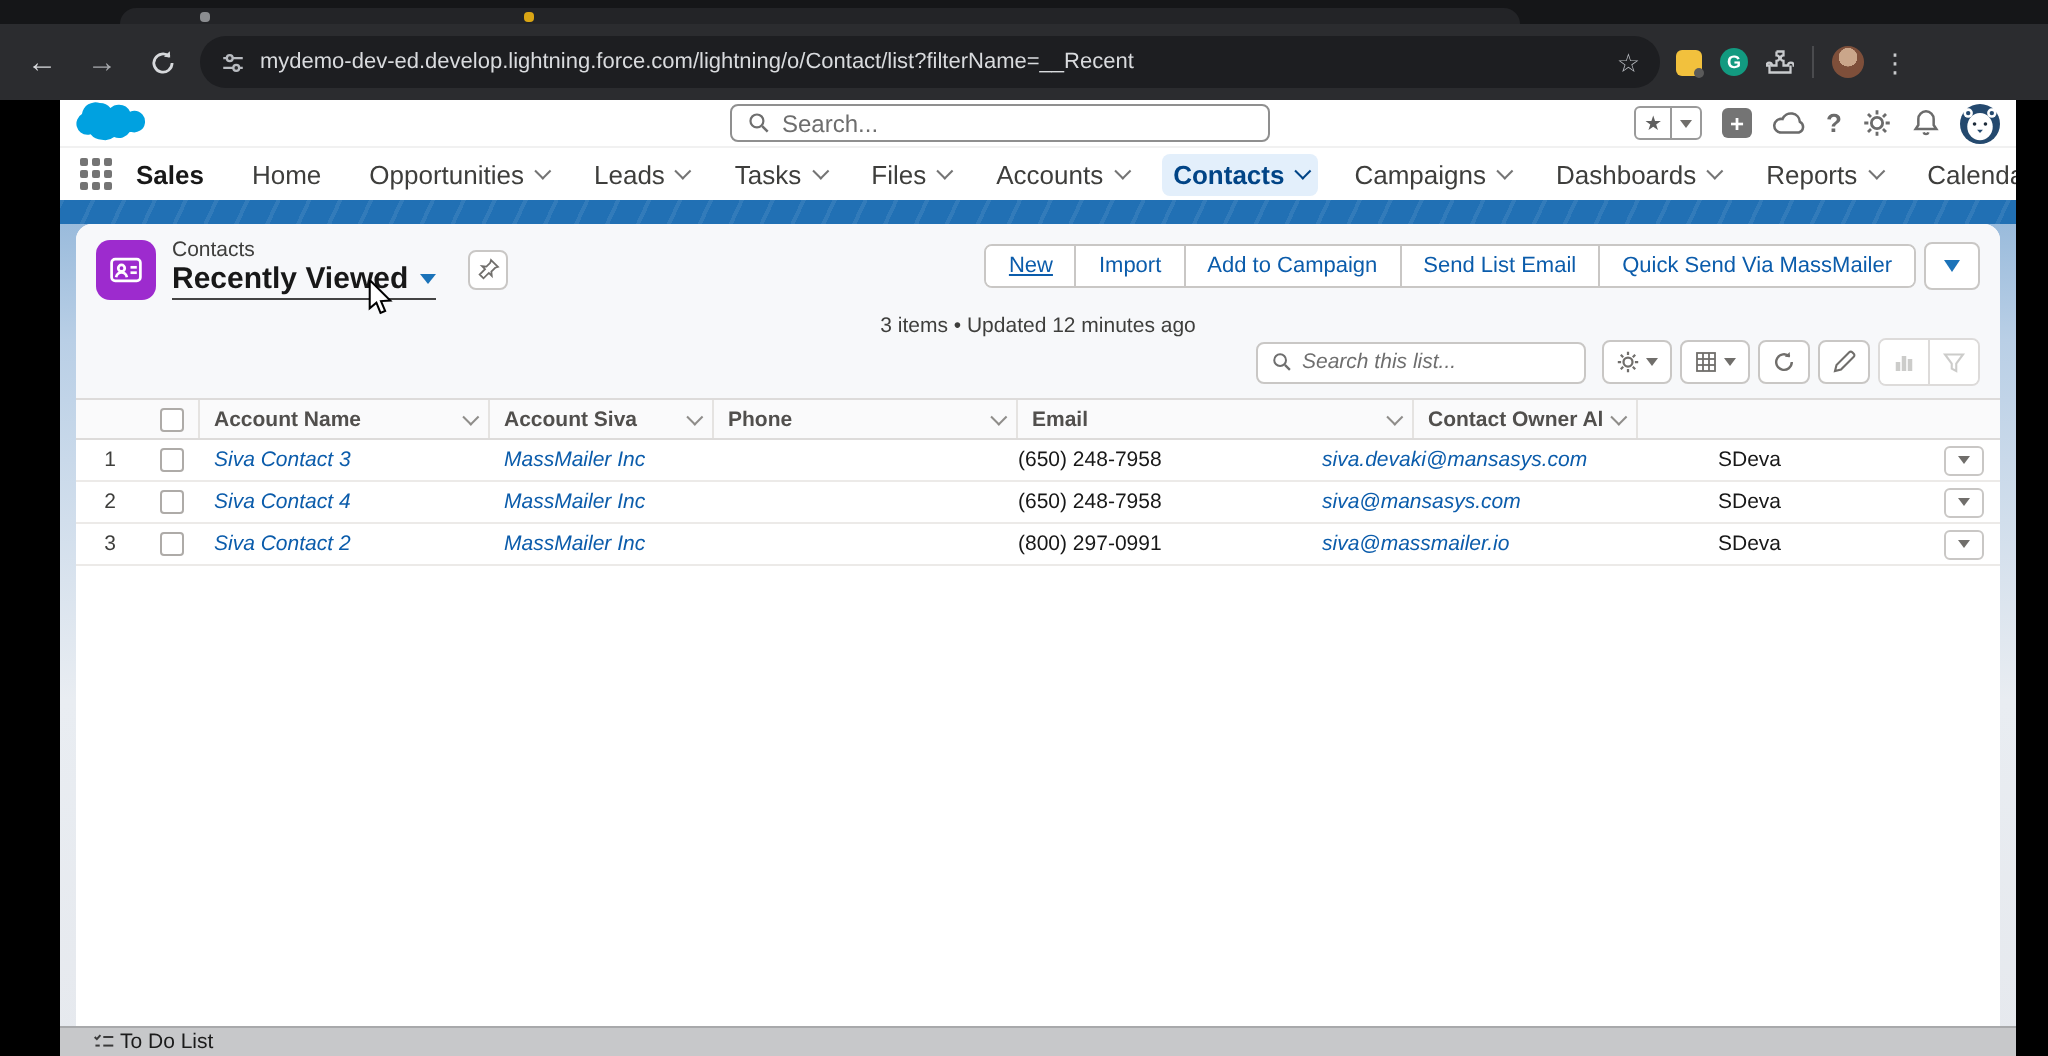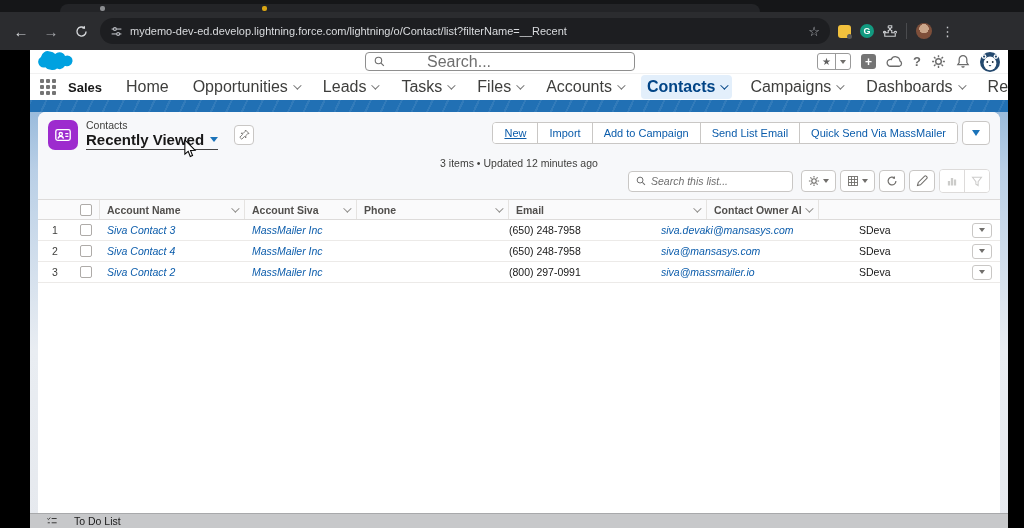--- a/index.html
+++ b/index.html
@@ -33,37 +33,37 @@
 
   
   .viewport{ position:absolute; left:30px; top:50px; width:978px; height:478px; overflow:hidden;
              background:linear-gradient(180deg,#79a6d1 0,#b9cfe6 120px,#e9edf2 300px,#e6e9ee 100%); }
 
   
   .sfheader{ position:relative; height:23px; background:#fff; }
   .sf-logo{ position:absolute; left:8px; top:1px; }
   .gsearch{ position:absolute; left:335px; top:2px; width:270px; height:19px; background:#fff;
             border:1px solid #8f8f8f; border-radius:4px; display:flex; align-items:center; padding:0 8px; gap:6px; }
-  .gsearch span{ color:#6e6e6e; font-size:16px;margin-left:36px; }
+  .gsearch span{ color:#6e6e6e; font-size:12px; }
   .hdr-icons{ position:absolute; right:8px; top:2px; display:flex; align-items:center; gap:10px; height:19px; }
   .fav-combo{ display:flex; align-items:center; border:1px solid #9a9a9a; border-radius:3px; height:17px; }
   .fav-combo .star{ padding:0 4px; font-size:10px; color:#5f5f5f; }
   .fav-combo .dd{ padding:0 4px; border-left:1px solid #9a9a9a; height:100%; display:flex; align-items:center; }
   .plus-btn{ width:15px; height:15px; background:#747474; border-radius:3px; color:#fff; font-size:12px;
              font-weight:bold; display:flex; align-items:center; justify-content:center; line-height:0; }
   .qmark{ color:#6b6b6b; font-size:13px; font-weight:bold; }
   .sf-avatar{ width:20px; height:20px; }
 
   
   .navbar{ height:27px; background:#fff; display:flex; align-items:center; padding:0 10px; gap:12px;
            border-top:1px solid #f1f1f1; }
   .waffle{ display:grid; grid-template-columns:repeat(3,4px); grid-gap:2px; }
   .waffle i{ width:4px; height:4px; border-radius:1px; background:#747474; }
   .appname{ font-size:13px; font-weight:bold; color:#181818; margin-right:6px; }
-  .tabitem{ display:flex; align-items:center; gap:5px; font-size:16px; color:#3e3e3c; padding:3px 6px;
+  .tabitem{ display:flex; align-items:center; gap:5px; font-size:13px; color:#3e3e3c; padding:3px 6px;
             border-radius:4px; white-space:nowrap; }
   .tabitem.active{ background:#e3effb; color:#014486; font-weight:bold; }
   .chev{ width:6px; height:6px; border-right:1.4px solid #747474; border-bottom:1.4px solid #747474;
          transform:rotate(45deg) translateY(-2px); display:inline-block; }
   .tabitem.active .chev{ border-color:#014486; }
   .chev-solid{ width:0; height:0; border-left:4px solid transparent; border-right:4px solid transparent;
                border-top:5px solid #747474; display:inline-block; }
   .nav-pencil{ margin-left:auto; }
 
   .band{ height:12px; background:#2170b4;
@@ -129,21 +129,21 @@
   .th.c-num{ border-right:none; }
   .link{ color:#0b5cab;font-style:italic; }
   .cb{ width:12px; height:12px; border:1px solid #aeaba8; border-radius:2px; background:#fff; }
   .row-dd{ width:20px; height:15px; border:1px solid #c9c7c5; border-radius:3px; background:#fff;
            display:flex; align-items:center; justify-content:center; }
   .row-dd .mini-tri{ width:0; height:0; border-left:3.5px solid transparent; border-right:3.5px solid transparent;
                      border-top:4.5px solid #706e6b; }
 
   
   .utilitybar{ position:absolute; left:0; right:0; bottom:0; height:15px; background:#c7c8ca;
-               border-top:1px solid #a8a9ab; display:flex; align-items:center; padding:0 16px; gap:16px; }
+               border-top:1px solid #a8a9ab; display:flex; align-items:center; padding:0 16px; gap:2px; }
   .utilitybar span{ font-size:10.5px; color:#1b1b1b; }
 
   .cursor{ position:absolute; left:153px; top:90px; z-index:50; pointer-events:none; }
 </style>
 </head>
 <body>
 
 <div class="stage">
 
   <div class="tabstrip">

